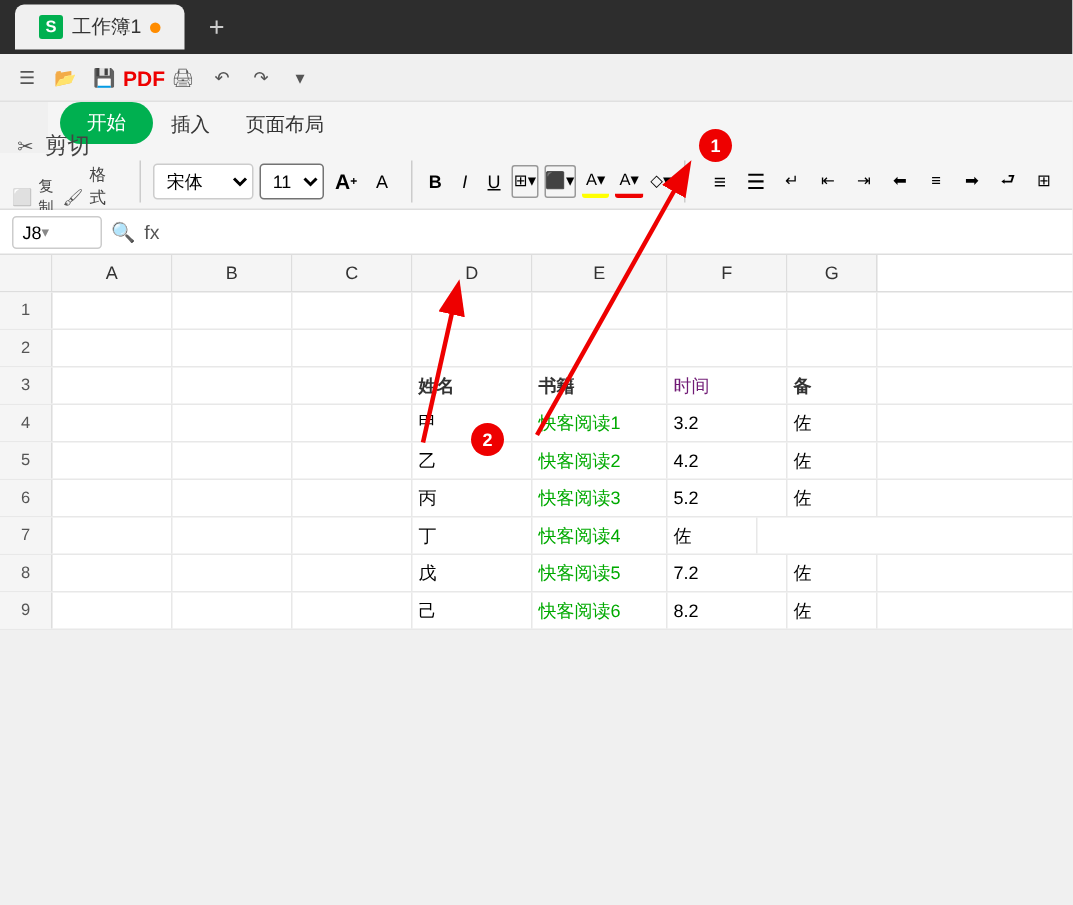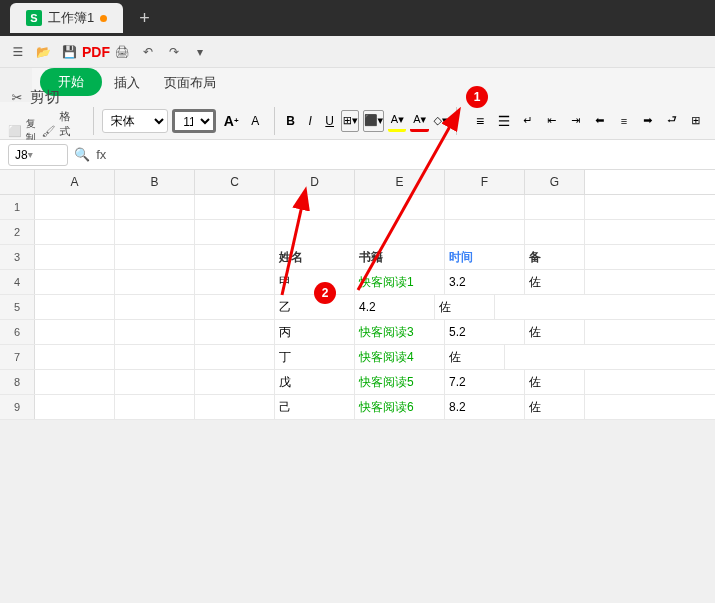--- a/index.html
+++ b/index.html
@@ -132,21 +132,21 @@
       border: 1px solid #ccc;
       border-radius: 3px;
       padding: 2px 4px;
       font-size: 12px;
       height: 24px;
       width: 90px;
       background: white;
       cursor: pointer;
     }
     .size-select {
-      border: 3px solid #737373;
+      border: 1px solid #737373;
       border-radius: 3px;
       padding: 2px 4px;
       font-size: 12px;
       height: 24px;
       width: 44px;
       background: white;
       cursor: pointer;
     }
     .font-size-icons {
       display: flex;
@@ -442,39 +442,40 @@
           <div class="cell col-f"></div>
           <div class="cell col-g"></div>
         </div>
         <div class="grid-row">
           <div class="row-num">3</div>
           <div class="cell col-a"></div>
           <div class="cell col-b"></div>
           <div class="cell col-c"></div>
           <div class="cell col-d" style="color: rgb(51, 51, 51); font-weight: bold;">姓名</div>
           <div class="cell col-e" style="color: rgb(51, 51, 51); font-weight: bold;">书籍</div>
-          <div class="cell col-f" style="color: #3b82f6; font-weight: bold;">时间</div>
+          <div class="cell col-f" style="color: #701a75; font-weight: normal;">时间</div>
           <div class="cell col-g" style="color: rgb(51, 51, 51); font-weight: bold;">备</div>
         </div>
         <div class="grid-row">
           <div class="row-num">4</div>
           <div class="cell col-a"></div>
           <div class="cell col-b"></div>
           <div class="cell col-c"></div>
           <div class="cell col-d">甲</div>
           <div class="cell col-e" style="color: rgb(0, 170, 0);">快客阅读1</div>
           <div class="cell col-f">3.2</div>
           <div class="cell col-g">佐</div>
         </div>
         <div class="grid-row">
           <div class="row-num">5</div>
           <div class="cell col-a"></div>
           <div class="cell col-b"></div>
           <div class="cell col-c"></div>
           <div class="cell col-d">乙</div>
+          <div class="cell col-e" style="color: rgb(0, 170, 0);">快客阅读2</div>
           <div class="cell col-f">4.2</div>
           <div class="cell col-g">佐</div>
         </div>
         <div class="grid-row">
           <div class="row-num">6</div>
           <div class="cell col-a"></div>
           <div class="cell col-b"></div>
           <div class="cell col-c"></div>
           <div class="cell col-d">丙</div>
           <div class="cell col-e" style="color: rgb(0, 170, 0);">快客阅读3</div>

